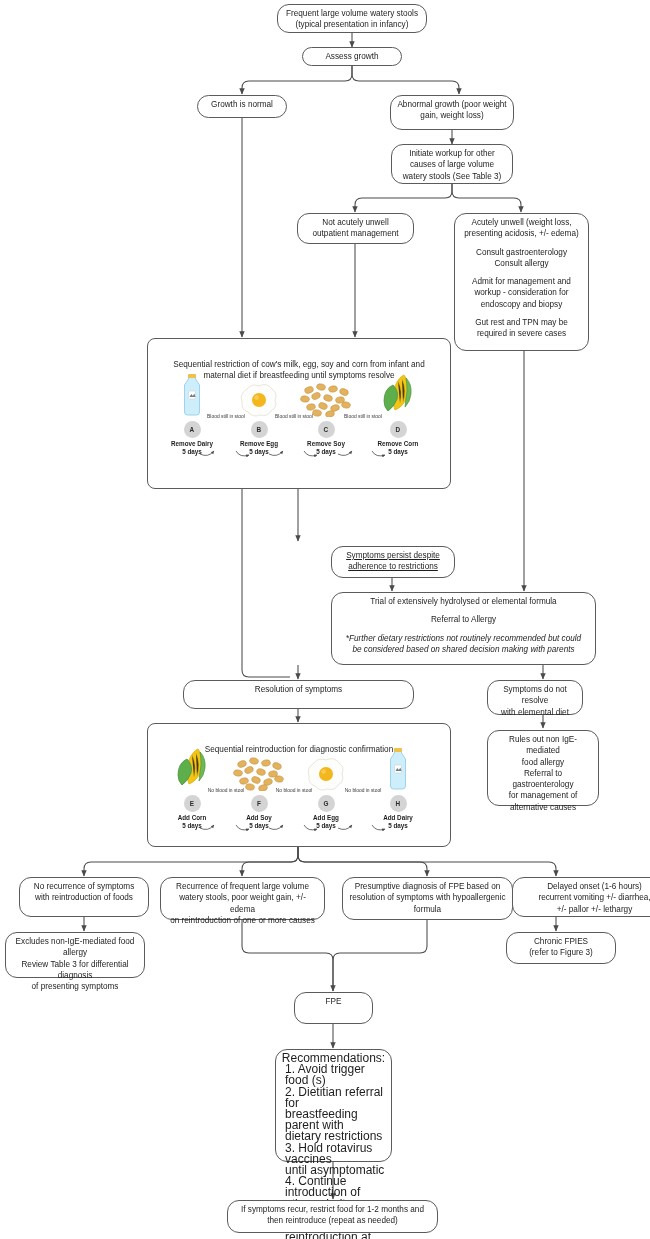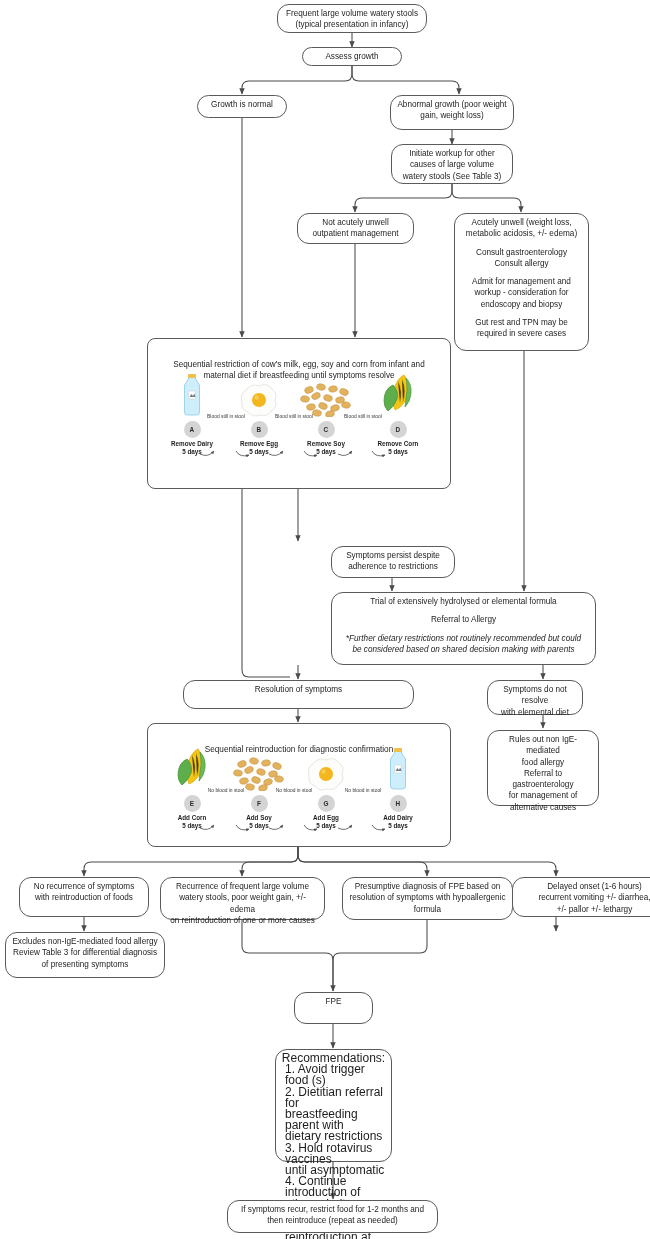--- a/index.html
+++ b/index.html
@@ -123,21 +123,21 @@
     <span class="ln">watery stools (See Table 3)</span>
   </div>
 
   <div class="node" style="left:297px;top:213px;width:117px;height:31px;">
     <span class="ln">Not acutely unwell</span>
     <span class="ln">outpatient management</span>
   </div>
 
   <div class="node" style="left:454px;top:213px;width:135px;height:138px;">
     <span class="ln">Acutely unwell (weight loss,</span>
-    <span class="ln">metabolic acidosis, +/- edema)</span>
+    <span class="ln">presenting acidosis, +/- edema)</span>
     <span class="sp"></span>
     <span class="ln">Consult  gastroenterology</span>
     <span class="ln">Consult allergy</span>
     <span class="sp"></span>
     <span class="ln">Admit for management and</span>
     <span class="ln">workup - consideration for</span>
     <span class="ln">endoscopy and biopsy</span>
     <span class="sp"></span>
     <span class="ln">Gut rest and TPN may be</span>
     <span class="ln">required in severe cases</span>
@@ -244,21 +244,21 @@
             <path d="M88,112 q4,7 13,4"></path>
           <path d="M121,115 q8,4 14,-3"></path> 
             <path d="M156,112 q4,7 13,4"></path>
           <path d="M190,115 q8,4 14,-3"></path> 
             <path d="M224,112 q4,7 13,4"></path>
         </g>
       </svg>
     </div>
   </div>
 
-  <div class="node" style="left:331px;top:546px;width:124px;height:32px;">
+  <div class="node" style="left:331px;top:546px;width:124px;height:32px;text-decoration:underline;">
     <span class="ln">Symptoms persist despite</span>
     <span class="ln">adherence to restrictions</span>
   </div>
 
   <div class="node" style="left:331px;top:592px;width:265px;height:73px;">
     <span class="ln">Trial of  extensively hydrolysed or elemental formula</span>
     <span class="sp"></span>
     <span class="ln">Referral to Allergy</span>
     <span class="sp"></span>
     <span class="ln ital">*Further dietary restrictions not routinely recommended but could</span>
@@ -383,21 +383,21 @@
         </g>
       </svg>
     </div>
   </div>
 
   <div class="node" style="left:19px;top:877px;width:130px;height:40px;">
     <span class="ln">No recurrence of symptoms</span>
     <span class="ln">with reintroduction of foods</span>
   </div>
 
-  <div class="node" style="left:5px;top:932px;width:160px;height:46px;">
+  <div class="node" style="left:5px;top:932px;width:140px;height:46px;">
     <span class="ln">Excludes non-IgE-mediated food allergy</span>
     <span class="ln">Review Table 3 for differential diagnosis</span>
     <span class="ln">of presenting symptoms</span>
   </div>
 
   <div class="node" style="left:160px;top:877px;width:165px;height:43px;">
     <span class="ln">Recurrence of frequent large volume</span>
     <span class="ln">watery stools, poor weight gain, +/- edema</span>
     <span class="ln">on reintroduction of one or more causes</span>
   </div>
@@ -407,20 +407,24 @@
     <span class="ln">resolution of symptoms with hypoallergenic</span>
     <span class="ln">formula</span>
   </div>
 
   <div class="node" style="left:468px;top:877px;width:165px;height:40px;margin-left:44px;">
     <span class="ln">Delayed onset (1-6 hours)</span>
     <span class="ln">recurrent vomiting +/- diarrhea,</span>
     <span class="ln">+/- pallor +/- lethargy</span>
   </div>
 
+  <div class="node" style="left:506px;top:932px;width:110px;height:32px;">
+    <span class="ln">Chronic FPIES</span>
+    <span class="ln">(refer to Figure 3)</span>
+  </div>
 
   <div class="node" style="left:294px;top:992px;width:79px;height:32px;">
     <span class="ln">FPE</span>
   </div>
 
   <div class="node" style="left:275px;top:1049px;width:117px;height:113px;">
     <div class="rec-list">
       <span class="hd">Recommendations:</span>
       <span class="li">1. Avoid trigger food (s)</span>
       <span class="li">2. Dietitian referral for</span>

